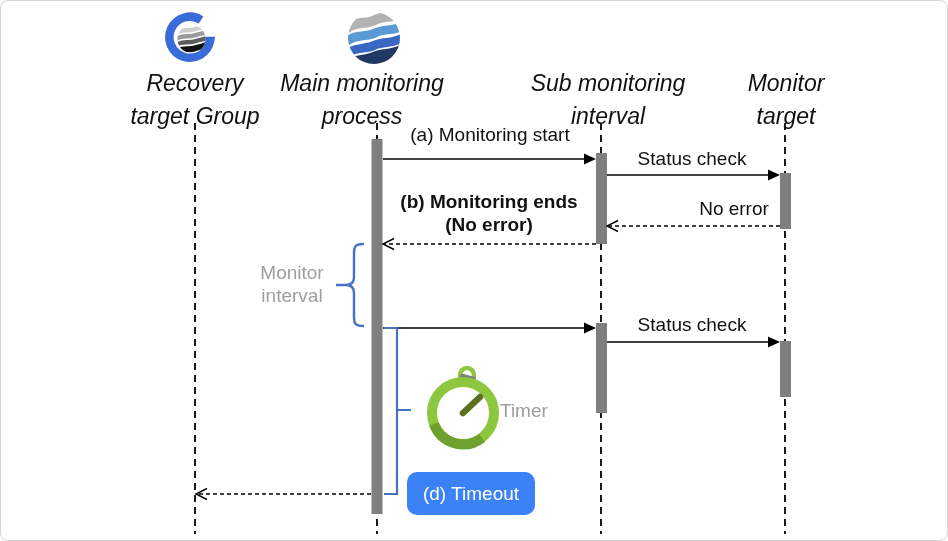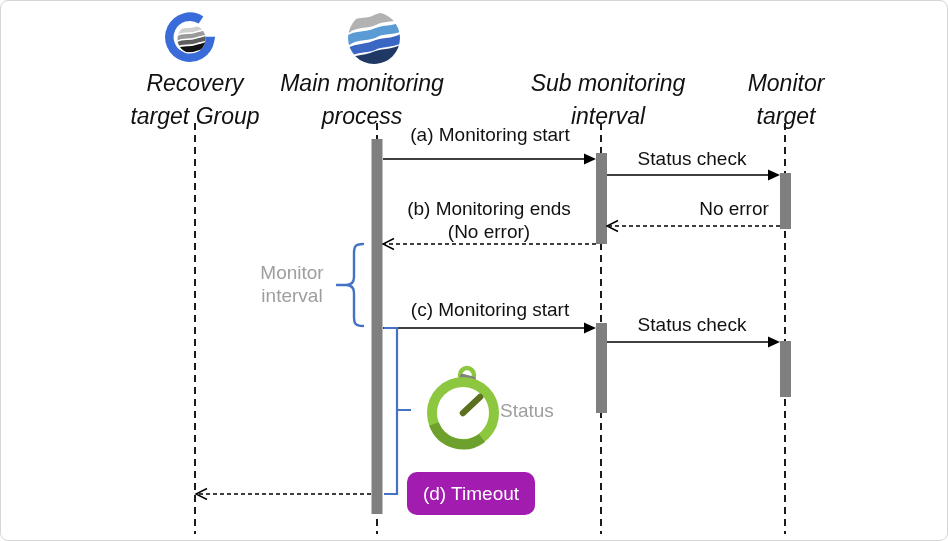--- a/index.html
+++ b/index.html
@@ -11,21 +11,21 @@
   svg{position:absolute;left:0;top:0;}
   .lbl{
     position:absolute;font-size:19px;line-height:23px;text-align:center;
     transform:translateX(-50%);white-space:pre-line;color:#111;
   }
   .head{font-size:23px;line-height:33px;font-style:italic;}
   .muted{color:#9e9e9e;}
   .left-align{transform:none;text-align:left;}
   .badge{
     position:absolute;left:406px;top:471px;width:128px;height:43px;
-    background:#a21caf;border-radius:10px;color:#fff;font-size:19px;
+    background:#3b82f6;border-radius:10px;color:#fff;font-size:19px;
     display:flex;align-items:center;justify-content:center;
   }
 </style>
 </head>
 <body>
 
 <div id="stage">
 
   <svg width="946" height="539" viewBox="0 0 946 539">
 
@@ -110,24 +110,23 @@
 target Group</div>
   <div class="lbl head" style="left:361px;top:66px;">Main monitoring
 process</div>
   <div class="lbl head" style="left:607px;top:66px;">Sub monitoring
 interval</div>
   <div class="lbl head" style="left:785px;top:66px;">Monitor
 target</div>
 
   <div class="lbl" style="left:489px;top:122px;">(a) Monitoring start</div>
   <div class="lbl" style="left:691px;top:146px;">Status check</div>
-  <div class="lbl" style="left:488px;top:196px;">(b) Monitoring ends
+  <div class="lbl" style="left:488px;top:189px;font-weight:bold;">(b) Monitoring ends
 (No error)</div>
   <div class="lbl" style="left:733px;top:196px;">No error</div>
-  <div class="lbl" style="left:489px;top:297px;">(c) Monitoring start</div>
   <div class="lbl" style="left:691px;top:312px;">Status check</div>
 
   <div class="lbl muted" style="left:291px;top:260px;">Monitor
 interval</div>
-  <div class="lbl muted left-align" style="left:499px;top:398px;">Status</div>
+  <div class="lbl muted left-align" style="left:499px;top:398px;">Timer</div>
   <div class="badge">(d) Timeout</div>
 
 </div>
 
 </body></html>

